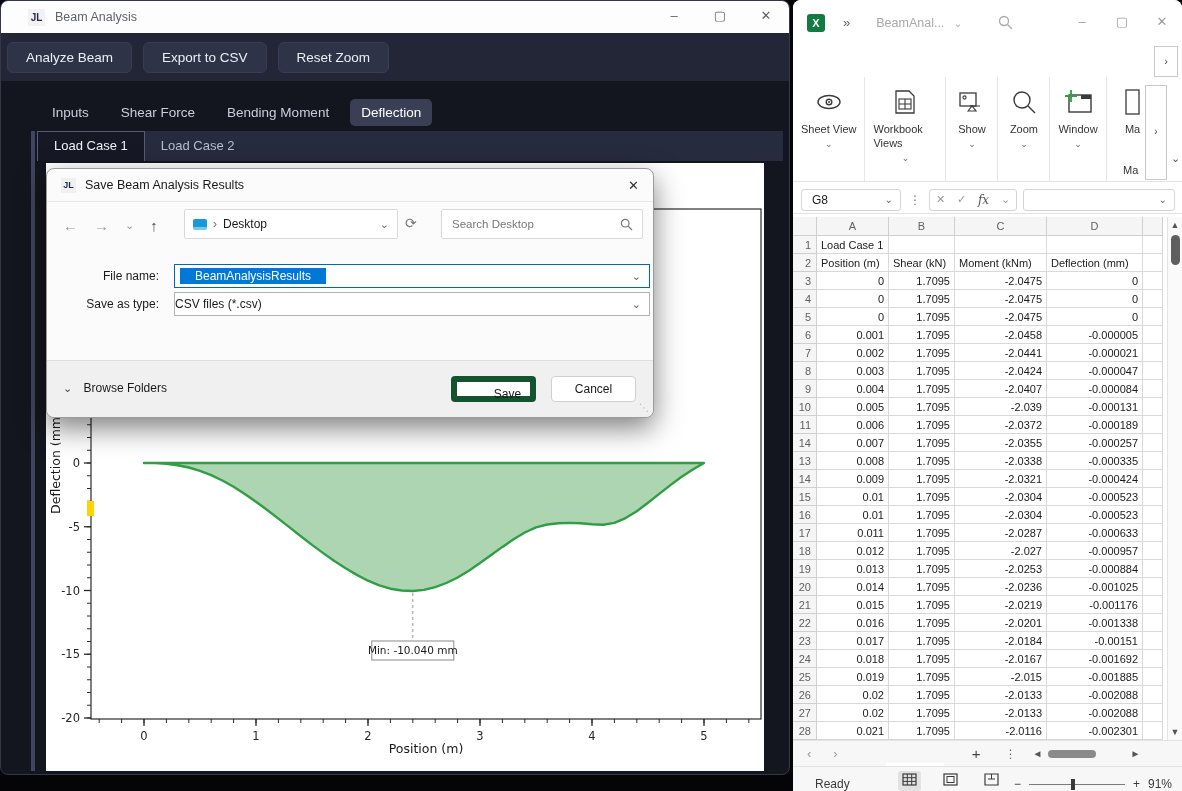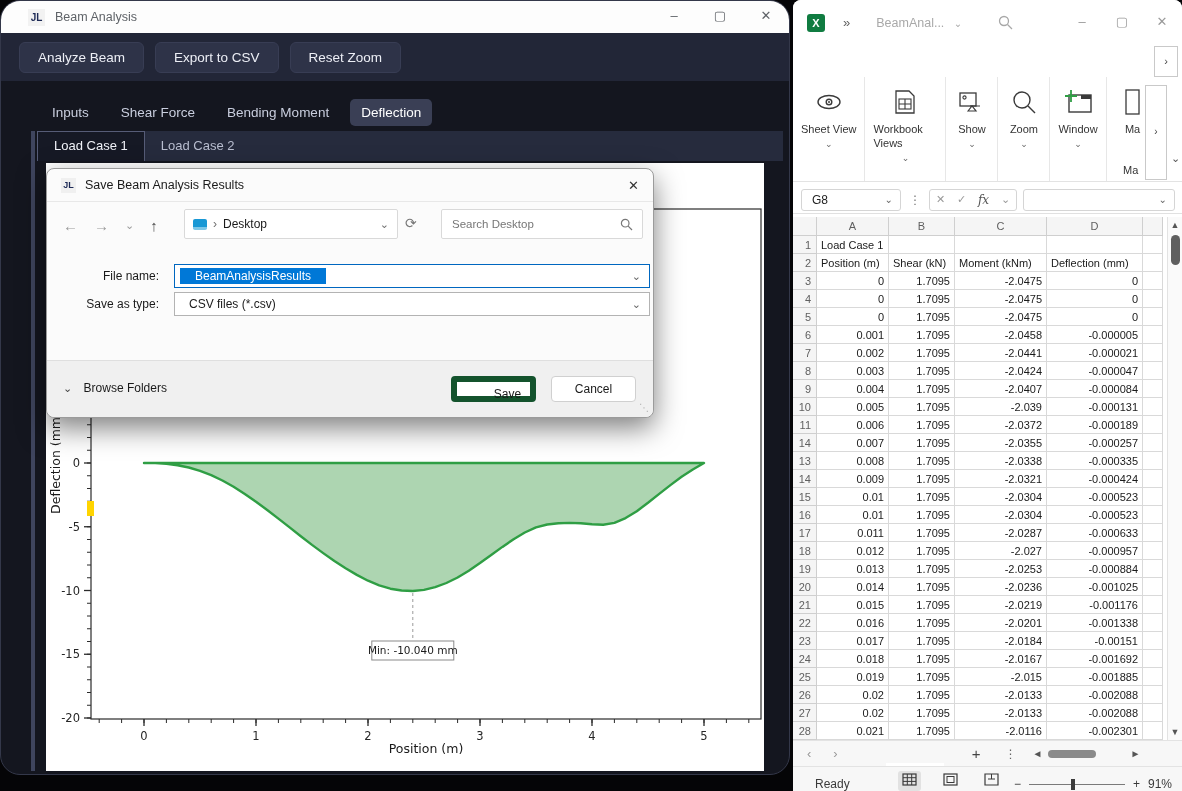--- a/index.html
+++ b/index.html
@@ -1,30 +1,30 @@
 <!DOCTYPE html>
 <html><head>
 <meta charset="utf-8">
 <style>
   * { margin:0; padding:0; box-sizing:border-box; }
   html,body { width:1182px; height:791px; background:#050507; overflow:hidden;
     font-family:"Liberation Sans", sans-serif; }
 
   
   #beam-window { position:absolute; left:0; top:0; width:790px; height:775px;
-    background:#14161f; border:1px solid #34384a; border-radius:20px; overflow:hidden; }
+    background:#14161f; border:1px solid #34384a; border-radius:8px; overflow:hidden; }
   .bm-titlebar { position:absolute; left:0; top:0; width:100%; height:32px; background:#fdfdfd;
     display:flex; align-items:center; }
   .bm-appicon { width:17px; height:17px; margin-left:27px; background:#f2f2f2;
     color:#1d2a56; font-weight:bold; font-size:10px; text-align:center; line-height:17px; }
   .bm-title { margin-left:10px; font-size:12.5px; color:#5f6368; }
   .bm-controls { margin-left:auto; display:flex; }
   .bm-ctl { width:46px; height:32px; text-align:center; line-height:30px; color:#5f6368; font-size:13px; }
   .bm-toolbar { position:absolute; left:0; top:32px; width:100%; height:48px; background:#222637;
-    display:flex; align-items:center; gap:11px; padding-left:18px; }
+    display:flex; align-items:center; gap:11px; padding-left:6px; }
   .bm-btn { background:#2e3348; color:#eceef5; border-radius:6px; font-size:13.5px;
     padding:7px 18px; border:1px solid #383d54; }
   .bm-tabs { position:absolute; left:40px; top:98px; display:flex; gap:10px; align-items:center; }
   .bm-tab { color:#c9cede; font-size:13.5px; padding:6px 11px; border-radius:5px; }
   .bm-tab.active { background:#3a3f55; color:#ffffff; }
   .bm-accent { position:absolute; left:30px; top:130px; width:4px; height:640px; background:#3f455e; }
   .bm-loadstrip { position:absolute; left:36px; top:130px; width:746px; height:30px; background:#262b3d; }
   .bm-loadtab { display:inline-block; font-size:13px; color:#b9bed0; padding:6px 16px; height:30px; }
   .bm-loadtab.active { background:#161925; color:#f0f2f8; border:1px solid #565c77; border-bottom:none; }
 
@@ -57,21 +57,21 @@
     border:1px solid #d9d9d9; border-radius:2px; display:flex; align-items:center; }
   .search-ph { font-size:11.5px; color:#767676; margin-left:10px; }
   .mag { margin-left:auto; margin-right:9px; }
   .dlg-row { position:absolute; left:0; width:100%; height:24px; display:flex; align-items:center; }
   .dlg-label { width:120px; text-align:right; font-size:12px; color:#1a1a1a; padding-right:8px; }
   .fn-input { position:absolute; left:127px; width:476px; height:24px; background:#fff;
     border:1px solid #0067c0; display:flex; align-items:center; }
   .fn-sel { background:#0078d7; color:#fff; font-size:12px; margin-left:5px; padding:1px 15px; }
   .combo { position:absolute; left:127px; width:476px; height:24px; background:#fff;
     border:1px solid #b3b3b3; display:flex; align-items:center; font-size:12px; color:#1a1a1a; }
-  .combo-text { margin-left:14px; }
+  .combo-text { margin-left:0; }
   .combo-chev { margin-left:auto; margin-right:8px; color:#666; font-size:11px; }
   .dlg-footer { position:absolute; left:0; bottom:0; width:100%; height:57px; background:#f0f0f0;
     border-top:1px solid #dfdfdf; border-radius:0 0 8px 8px; }
   .browse { position:absolute; left:16px; top:20px; font-size:12px; color:#1a1a1a; }
   .browse .chev { font-size:11px; color:#444; margin-right:8px; }
   .dlg-btn { position:absolute; top:15px; width:85px; height:26px; background:#fff; border-radius:4px;
     font-size:12px; color:#1a1a1a; text-align:center; line-height:24px; }
   .dlg-btn.save { left:404px; border:6px solid #14532d;padding-left:28px; }
   .dlg-btn.cancel { left:504px; border:1px solid #d0d0d0; }
   .grip { position:absolute; right:4px; bottom:4px; color:#b5b5b5; font-size:10px; }

